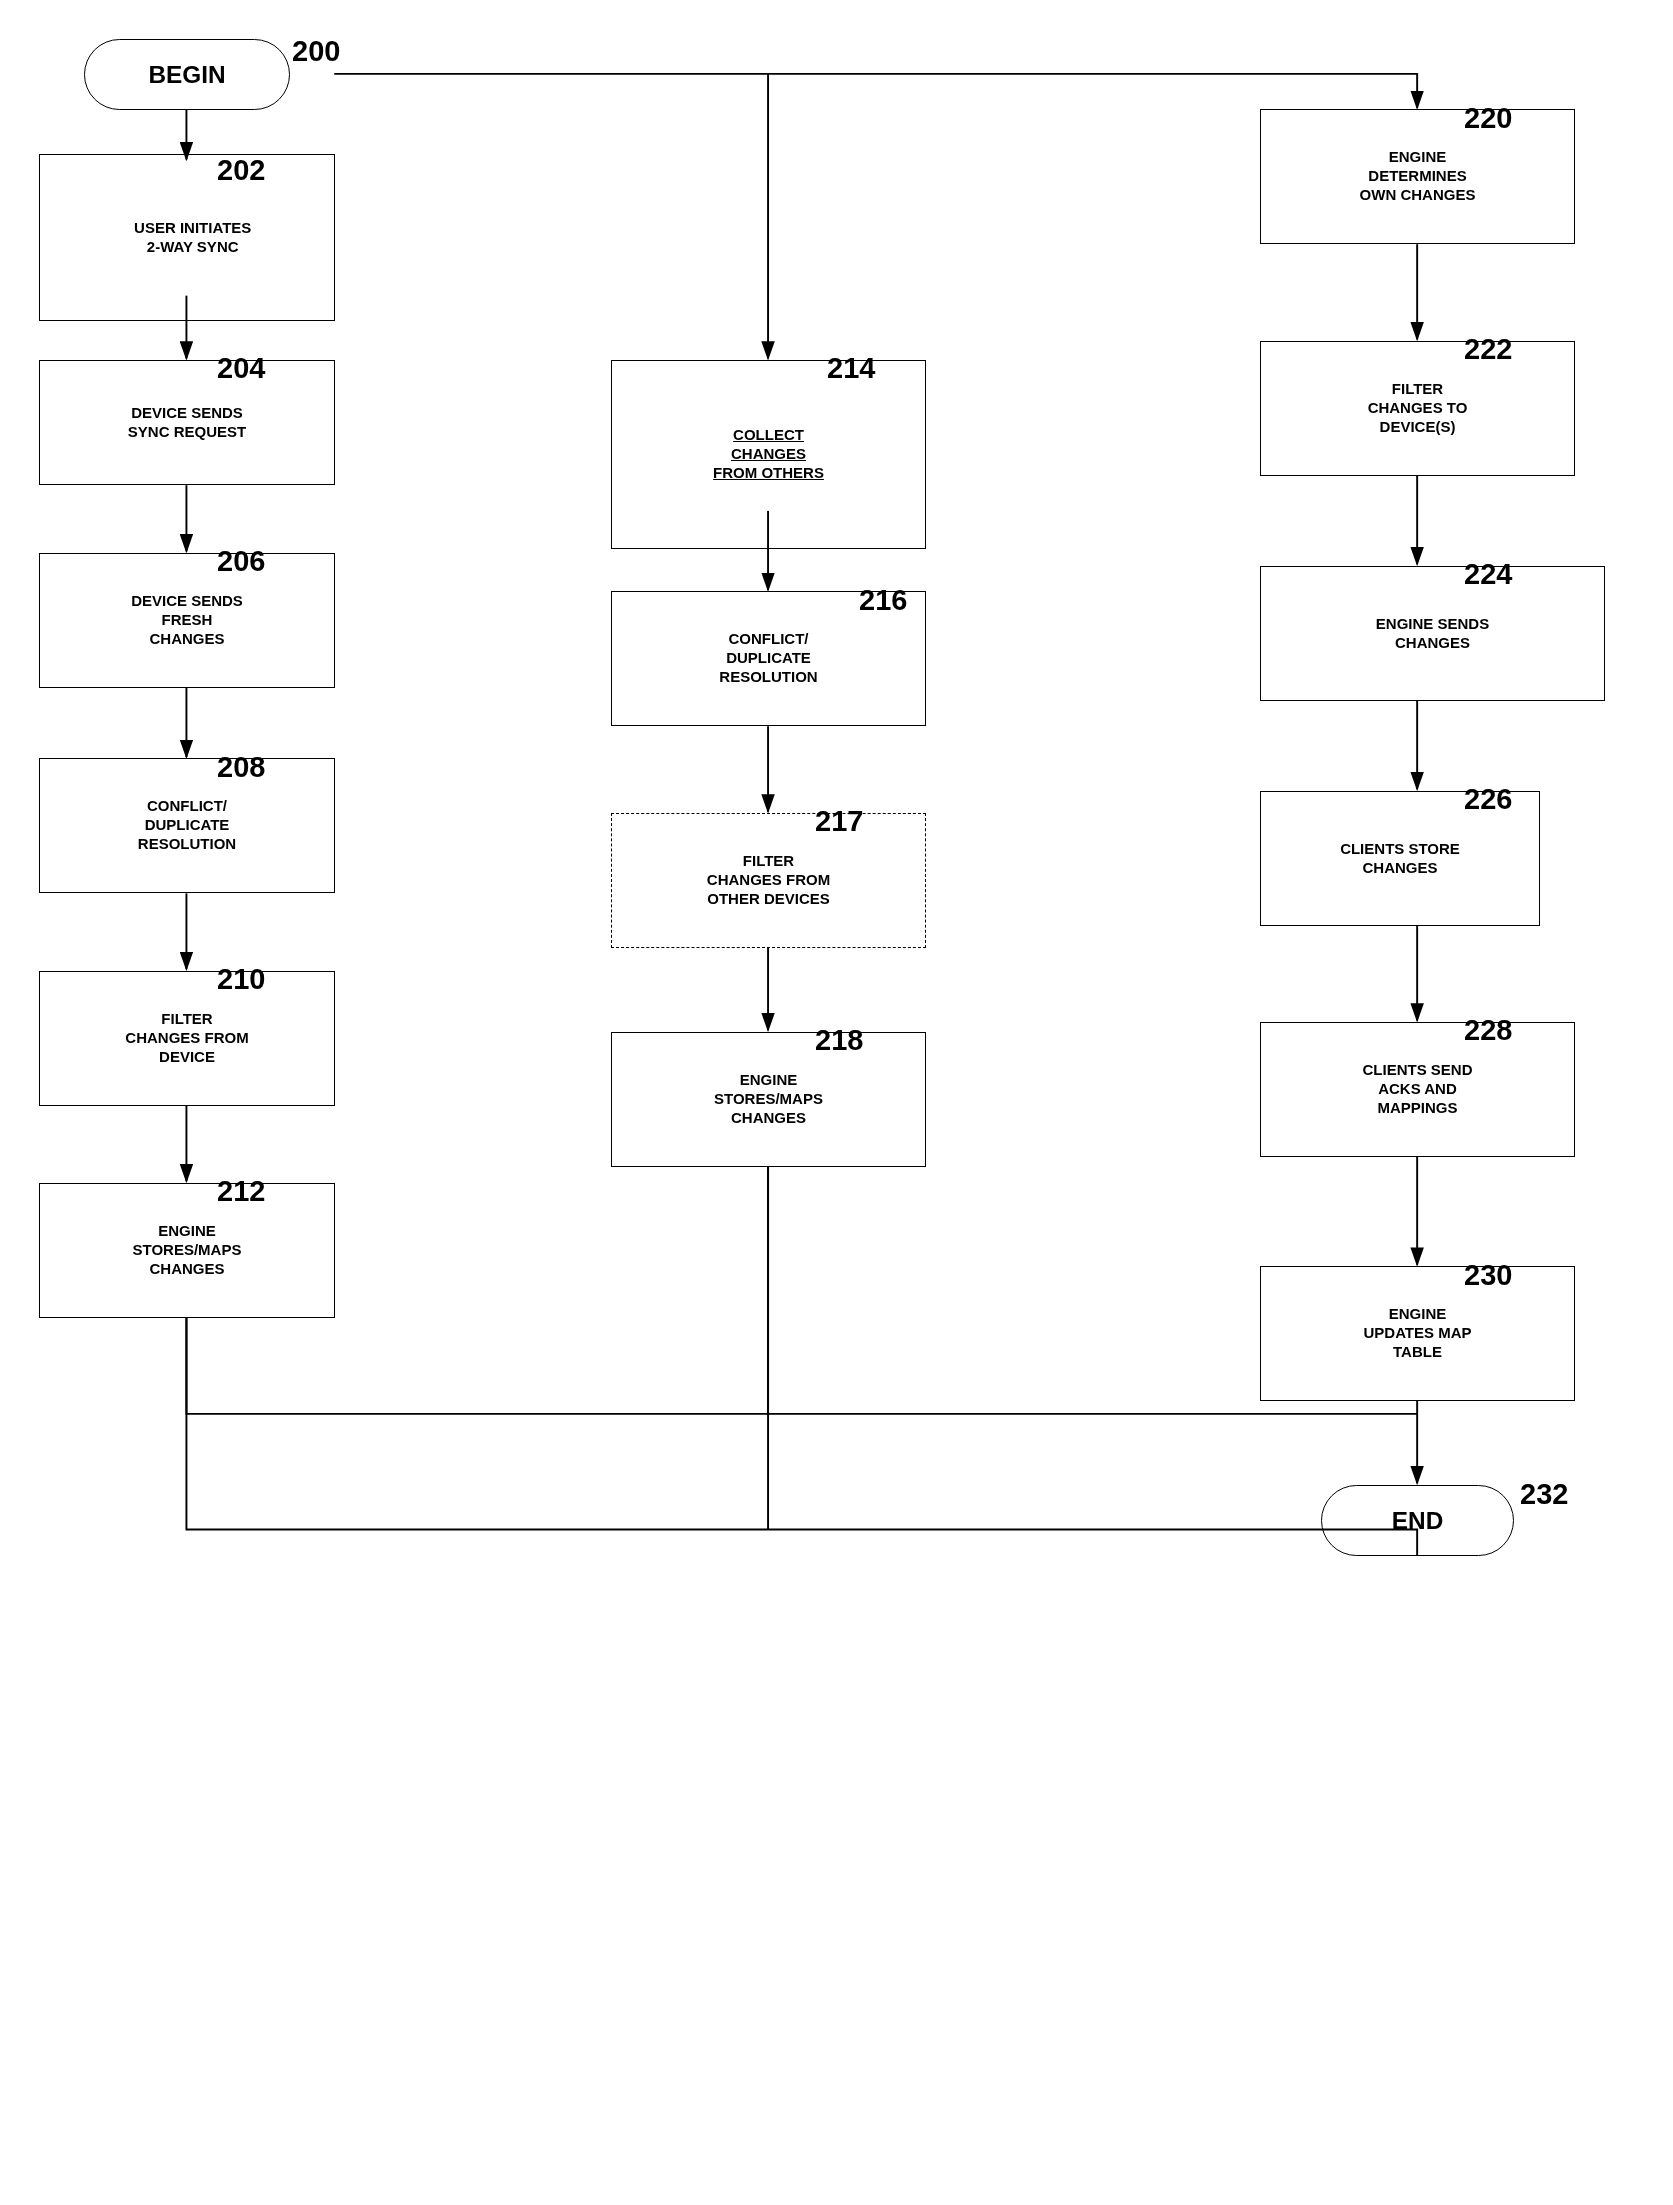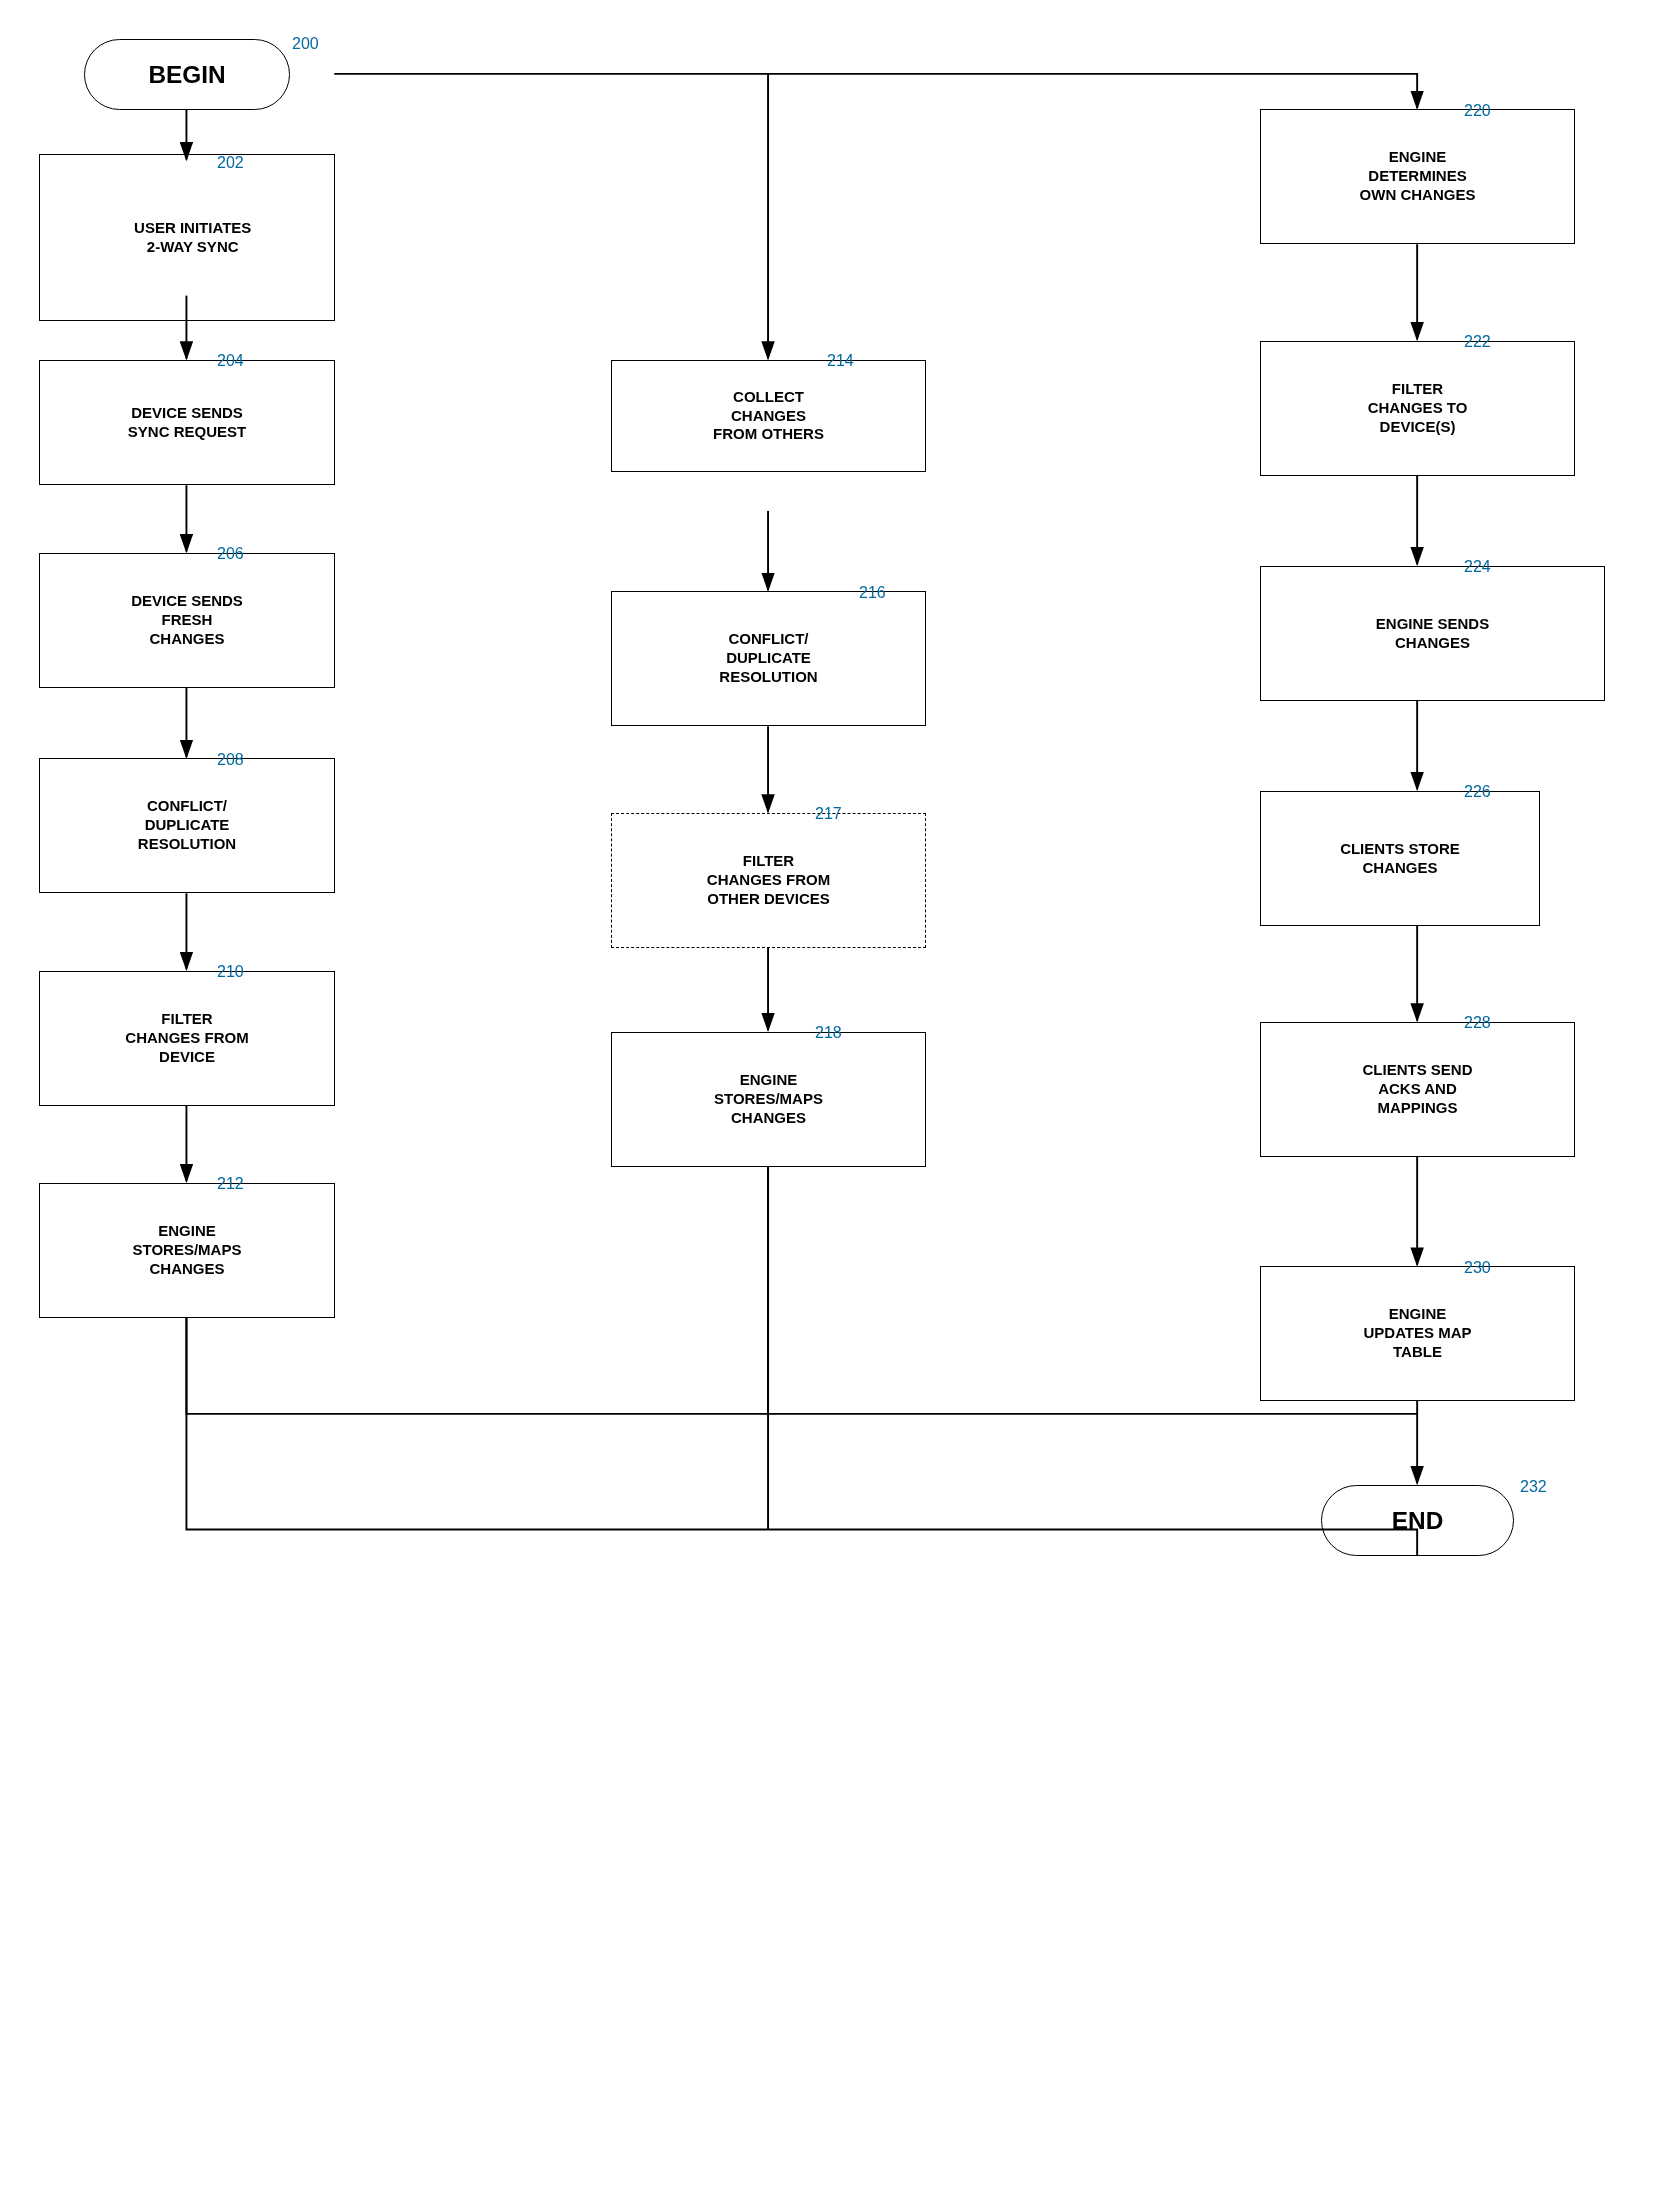--- a/index.html
+++ b/index.html
@@ -41,23 +41,23 @@
       border-radius: 39px;
       display: flex;
       align-items: center;
       justify-content: center;
       text-align: center;
       font-size: 24.4px;
       font-weight: bold;
     }
     .ref-label {
       position: absolute;
-      font-size: 16px;
-      font-weight: normal;
-      color: #0369a1;
+      font-size: 29px;
+      font-weight: bold;
+      color: #000000;
     }
 
     
     .arrows-svg {
       position: absolute;
       top: 0; left: 0;
       width: 1673px;
       height: 2205px;
       pointer-events: none;
     }
@@ -95,21 +95,21 @@
   <div class="flow-box" style="left:39px; top:971px; width:296px; height:135px;">
     <span>FILTER<br>CHANGES FROM<br>DEVICE</span>
   </div>
   <span class="ref-label" style="left:217px; top:963px;">210</span>
 
   <div class="flow-box" style="left:39px; top:1183px; width:296px; height:135px;">
     <span>ENGINE<br>STORES/MAPS<br>CHANGES</span>
   </div>
   <span class="ref-label" style="left:217px; top:1175px;">212</span>
 
-  <div class="flow-box" style="left:611px; top:360px; width:315px; height:112px;">
+  <div class="flow-box" style="left:611px; top:360px; width:315px; height:189px;text-decoration:underline;">
     <span>COLLECT<br>CHANGES<br>FROM OTHERS</span>
   </div>
   <span class="ref-label" style="left:815px; top:352px;margin-left:12px;">214</span>
 
   <div class="flow-box" style="left:611px; top:591px; width:315px; height:135px;">
     <span>CONFLICT/<br>DUPLICATE<br>RESOLUTION</span>
   </div>
   <span class="ref-label" style="left:815px; top:584px;margin-left:44px;">216</span>
 
   <div class="flow-box flow-box-dashed" style="left:611px; top:813px; width:315px; height:135px;">

